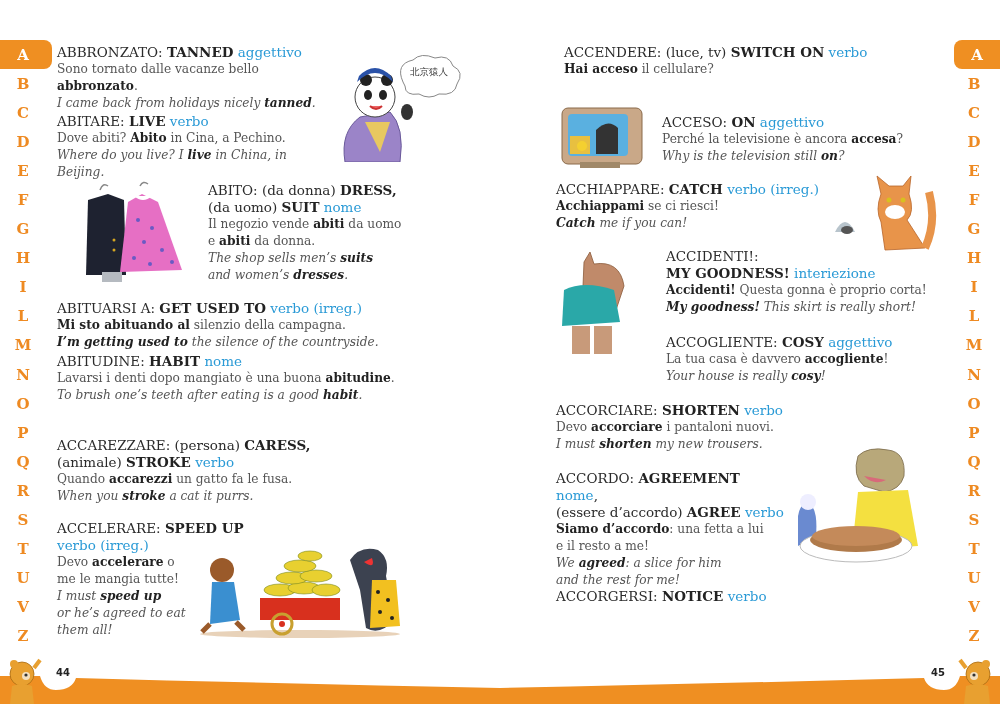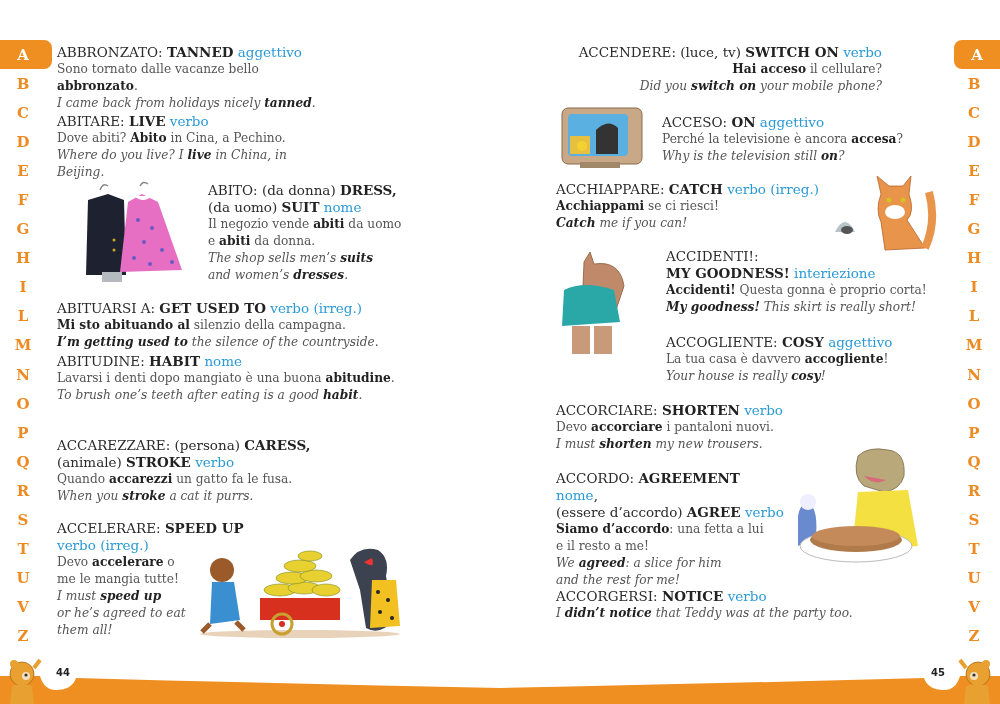--- a/index.html
+++ b/index.html
@@ -73,20 +73,36 @@
   <div class="entry" style="left:57px; top:113px; width:270px;">
     <div class="head">
       <span>ABITARE:</span>
       <b>LIVE</b>
       <span class="pos">verbo</span>
     </div>
     <div class="it"><span>Dove abiti? </span><b>Abito</b><span> in Cina, a Pechino.</span></div>
     <div class="en"><span>Where do you live? I </span><b>live</b><span> in China, in Beijing.</span></div>
   </div>
 
+  <div class="illus" style="left:335px; top:52px; width:150px; height:110px;">
+    <svg width="150" height="110" viewBox="0 0 150 110">
+      <path d="M10 110 Q5 80 25 65 L55 60 Q70 75 65 110 Z" fill="#9b84c8" stroke="#6a5a9a" stroke-width="1"></path>
+      <path d="M30 70 L45 100 L55 70" fill="#e8c860"></path>
+      <circle cx="40" cy="45" r="20" fill="#fff" stroke="#444" stroke-width="1"></circle>
+      <ellipse cx="31" cy="28" rx="6" ry="6" fill="#222"></ellipse>
+      <ellipse cx="52" cy="28" rx="6" ry="6" fill="#222"></ellipse>
+      <path d="M22 30 Q40 12 58 30 L56 24 Q40 8 24 24Z" fill="#2a52a8"></path>
+      <ellipse cx="33" cy="43" rx="4" ry="5" fill="#222"></ellipse>
+      <ellipse cx="48" cy="43" rx="4" ry="5" fill="#222"></ellipse>
+      <path d="M35 54 Q41 60 47 54" stroke="#c33" stroke-width="2" fill="#e66"></path>
+      <ellipse cx="72" cy="60" rx="6" ry="8" fill="#333"></ellipse>
+      <path d="M68 30 Q60 12 78 8 Q86 0 100 6 Q114 2 118 14 Q130 20 122 32 Q120 44 104 42 Q94 48 84 42 Q70 44 70 34 Z" fill="#fff" stroke="#888" stroke-width="1"></path>
+    </svg>
+    <div style="position:absolute; left:66px; top:14px; width:56px; text-align:center; font-family:'DejaVu Sans', sans-serif; font-size:9.5px; color:#333;">北京猿人</div>
+  </div>
 
   <div class="illus" style="left:78px; top:180px; width:120px; height:105px;">
     <svg width="120" height="105" viewBox="0 0 120 105">
       <path d="M22 10 Q25 2 30 6" stroke="#888" fill="none" stroke-width="1.5"></path>
       <path d="M10 20 L30 14 L46 20 L48 95 L8 95 Z" fill="#1e2230"></path>
       <rect x="24" y="92" width="20" height="10" fill="#b5bac0"></rect>
       <circle cx="36" cy="60" r="1.5" fill="#d4a520"></circle>
         <circle cx="36" cy="70" r="1.5" fill="#d4a520"></circle>
       <path d="M62 6 Q65 0 70 4" stroke="#888" fill="none" stroke-width="1.5"></path>
       <path d="M50 22 L64 14 L80 22 L104 90 L42 92 Z" fill="#e66fc4"></path>
@@ -219,29 +235,28 @@
       <div class="letter">P</div>
       <div class="letter">Q</div>
       <div class="letter">R</div>
       <div class="letter">S</div>
       <div class="letter">T</div>
       <div class="letter">U</div>
       <div class="letter">V</div>
       <div class="letter">Z</div>
     </div>
 
-  <div class="entry" style="left:42px; top:44px; width:340px;text-align:right;">
+  <div class="entry" style="left:64px; top:44px; width:340px;">
     <div class="head">
       <span>ACCENDERE:</span>
       <span>(luce, tv)</span>
       <b>SWITCH ON</b>
       <span class="pos">verbo</span>
     </div>
     <div class="it"><b>Hai acceso</b><span> il cellulare?</span></div>
-    <div class="en"><span>Did you </span><b>switch on</b><span> your mobile phone?</span></div>
   </div>
 
   <div class="illus" style="left:60px; top:106px; width:90px; height:64px;">
     <svg width="90" height="64" viewBox="0 0 90 64">
       <rect x="2" y="2" width="80" height="56" rx="6" fill="#c9a888" stroke="#8a6a4a"></rect>
       <rect x="8" y="8" width="60" height="42" rx="4" fill="#5ab0e0"></rect>
       <rect x="10" y="30" width="20" height="18" fill="#e8c040"></rect>
       <path d="M36 24 Q48 12 58 22 L58 48 L36 48 Z" fill="#333"></path>
       <circle cx="22" cy="40" r="5" fill="#f4d030"></circle>
       <rect x="20" y="56" width="40" height="6" fill="#a08868"></rect>
@@ -347,21 +362,20 @@
       <ellipse cx="68" cy="90" rx="44" ry="10" fill="#c48a5a"></ellipse>
     </svg>
   </div>
 
   <div class="entry" style="left:56px; top:588px; width:380px;">
     <div class="head">
       <span>ACCORGERSI:</span>
       <b>NOTICE</b>
       <span class="pos">verbo</span>
     </div>
-    <div class="en"><span>I </span><b>didn’t notice</b><span> that Teddy was at the party too.</span></div>
   </div>
 
   <div class="pagenum" style="left:431px;">45</div>
 </div>
 
 <svg class="curve" viewBox="0 0 1000 54" preserveAspectRatio="none">
   <path d="M0 26 L40 26 Q44 40 56 40 Q72 40 76 28 Q300 34 500 38 Q700 34 924 28 Q928 40 944 40 Q956 40 960 26 L1000 26 L1000 54 L0 54 Z" fill="#ef8f22"></path>
 </svg>
 
 <div class="illus" style="left:4px; top:656px; width:40px; height:48px;">

